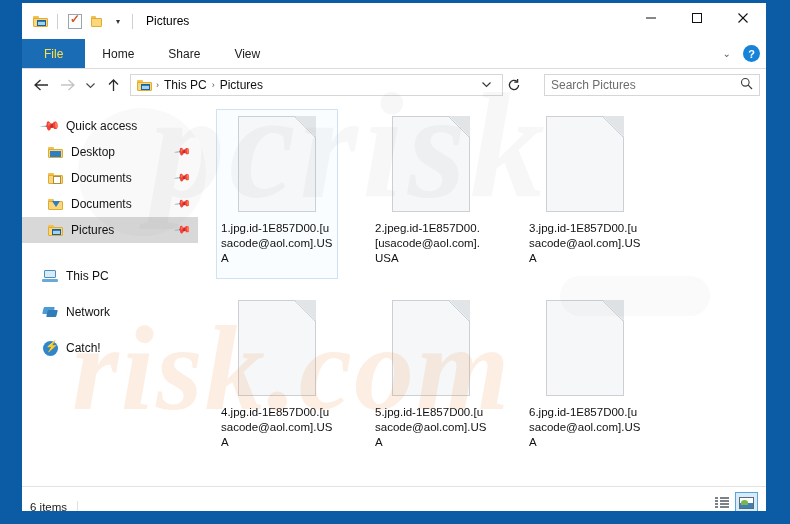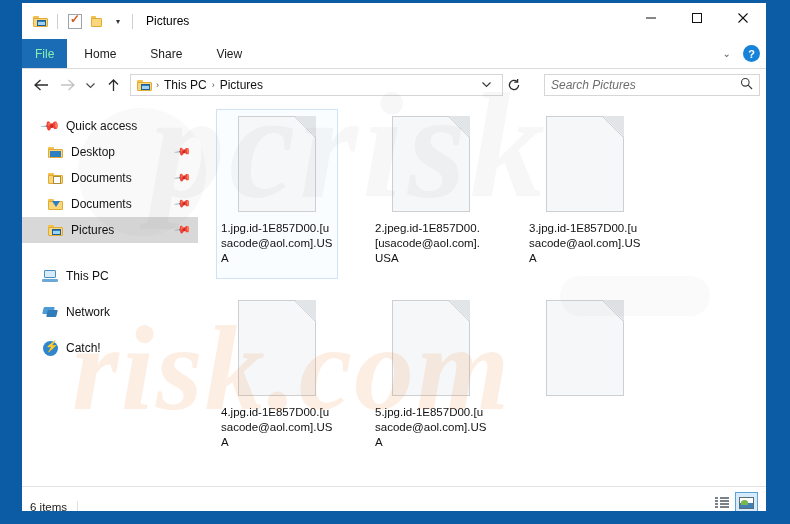--- a/index.html
+++ b/index.html
@@ -180,22 +180,22 @@
   .tab {
     display: flex; align-items: center; justify-content: center;
     font-size: 12px;
     color: #1b1b1b;
     padding: 0 17px;
     height: 100%;
     box-sizing: border-box;
   }
   .tab.file {
     background: #1a6cb5;
-    color: #86efac;
-    padding: 0 13px;
+    color: #fde047;
+    padding: 0 22px;
   }
   #ribbon-right {
     position: absolute;
     right: 6px; top: 0;
     height: 29px;
     display: flex;
     align-items: center;
     gap: 8px;
   }
   .chev-down {
@@ -268,21 +268,20 @@
   #searchbox {
     width: 216px;
     height: 22px;
     border: 1px solid #d6d6d6;
     box-sizing: border-box;
     margin-left: 19px;
     display: flex;
     align-items: center;
     padding: 0 6px;
     background: #fff;
-    font-style: italic;
   }
   #search-placeholder {
     flex: 1;
     font-size: 12px;
     color: #6d6d6d;
   }
 
   
   #body {
     position: relative;
@@ -818,20 +817,21 @@
         </div>
 
         <div class="tile">
           <div class="file-ico">
             <div class="sheet"></div>
             <div class="fold"></div>
             <svg class="fold-edge" viewBox="0 0 22 22">
                 <path d="M0.5 0.5 L21.5 21.5" fill="none" stroke="#ccd0d4" stroke-width="1"></path>
               </svg>
           </div>
+          <div class="fname">6.jpg.id-1E857D00.[usacode@aol.com].USA</div>
         </div>
 
       </div>
     </div>
   </div>
 
   <div id="statusbar">
     <div id="item-count">6 items</div>
     <div id="viewbtns">
       <div class="viewbtn">

